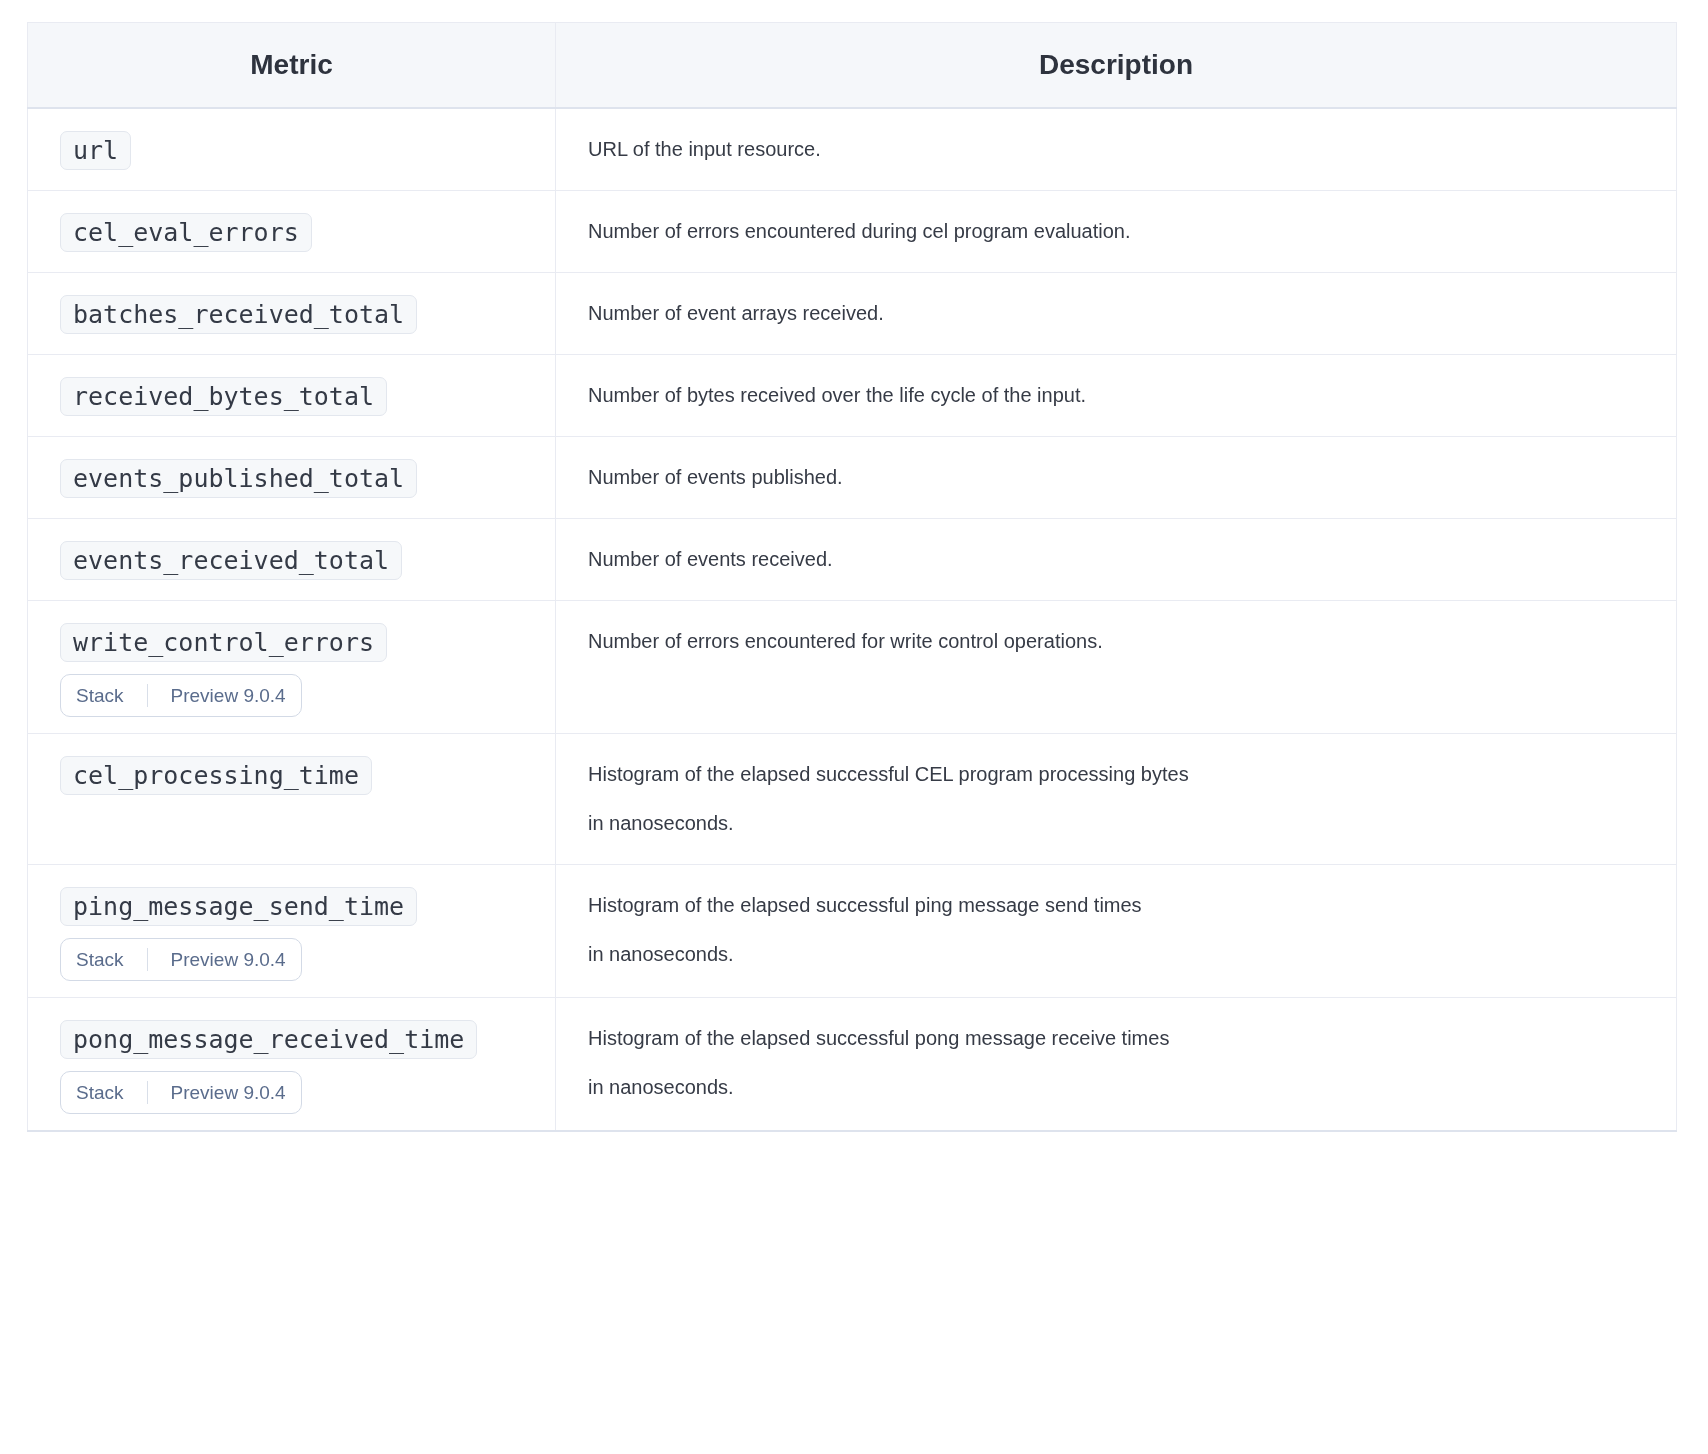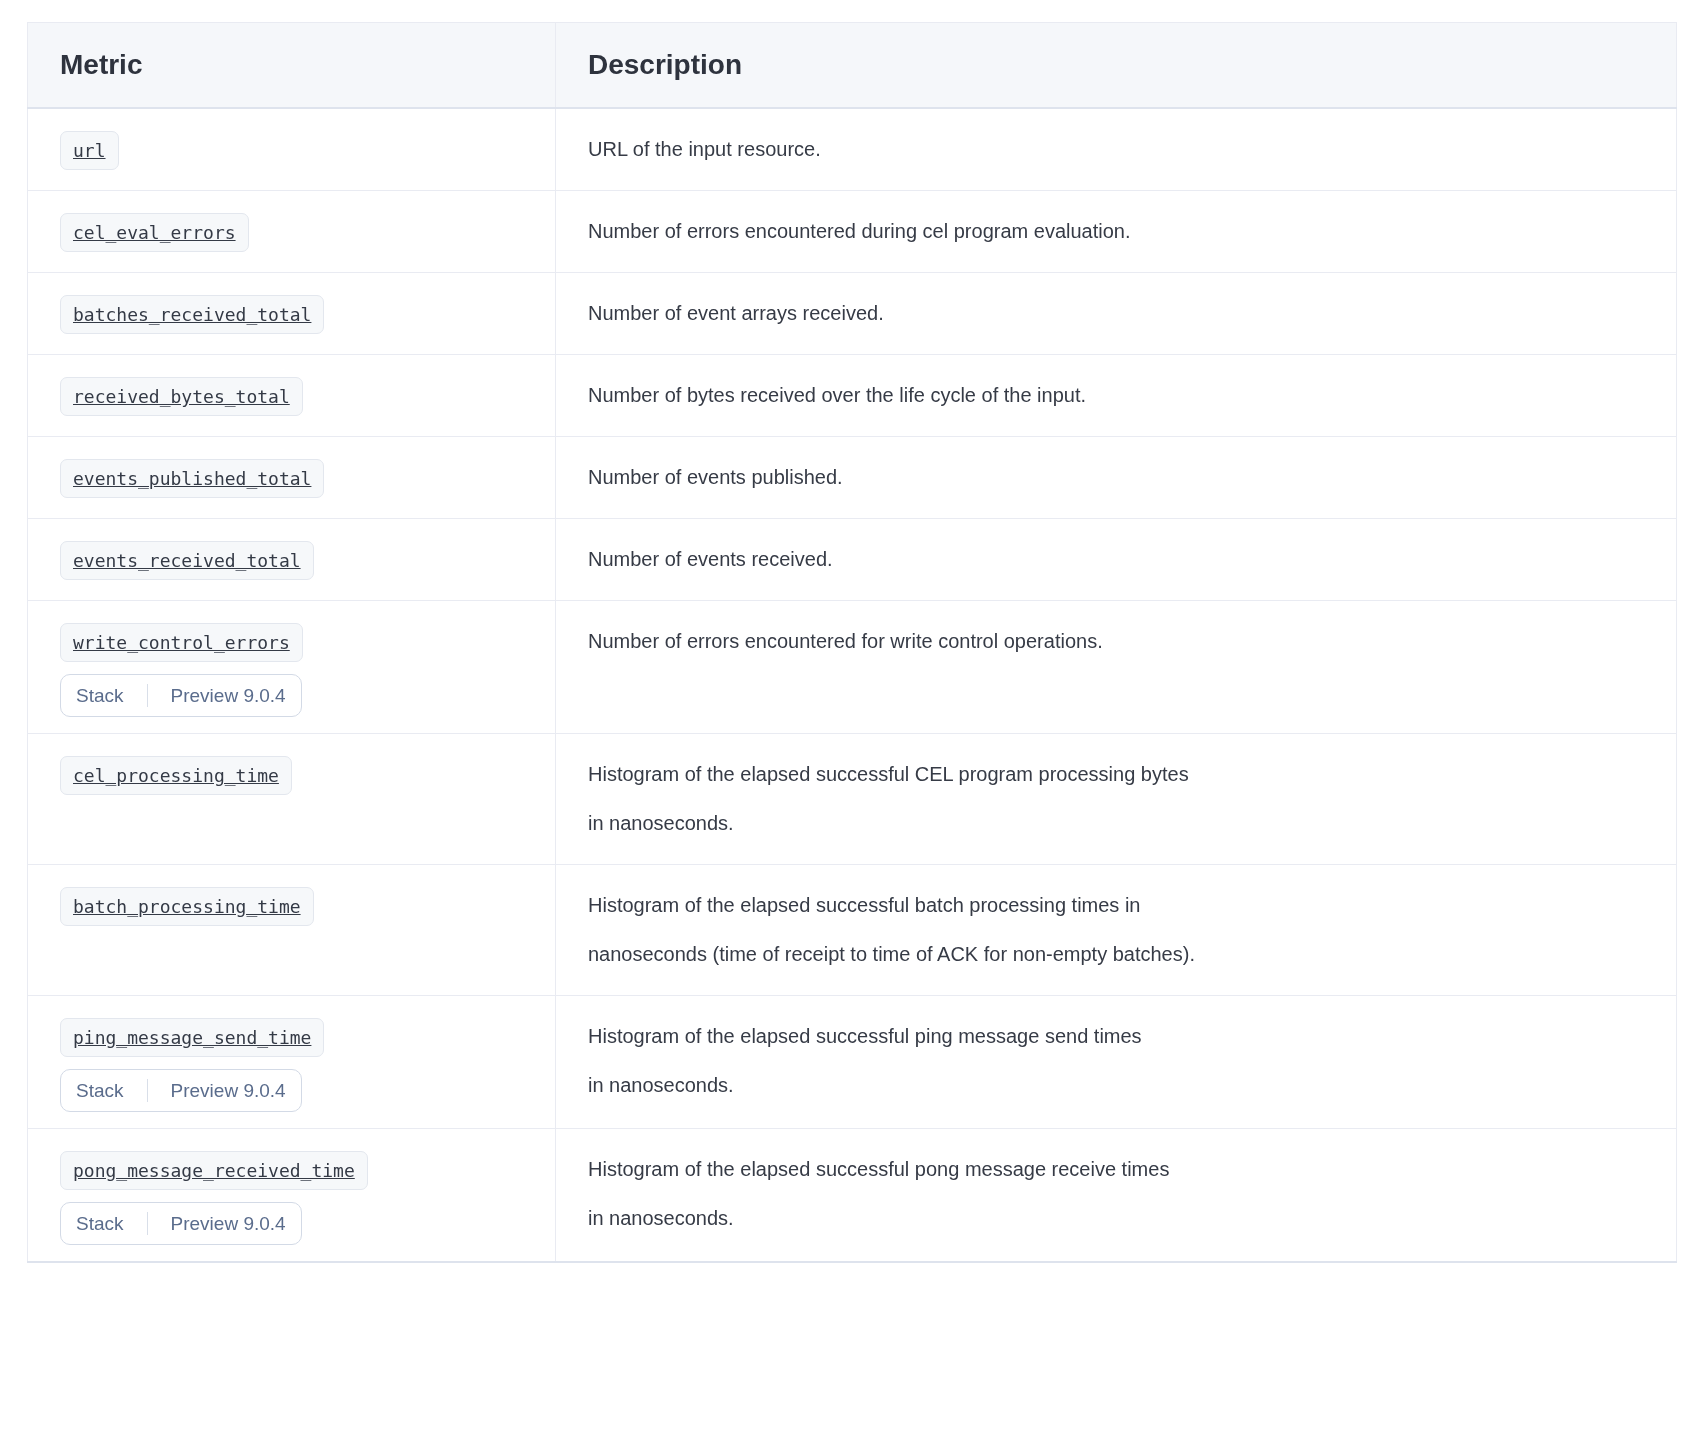--- a/index.html
+++ b/index.html
@@ -41,44 +41,44 @@
     vertical-align: top;
   }
   table.metrics th {
     background: var(--header-bg);
     color: var(--heading-text);
     font-size: 28px;
     font-weight: 700;
     line-height: 34px;
     padding: 25px 32px;
     border-bottom: 2px solid var(--border-strong);
+    text-align: center;
   }
   table.metrics col.col-metric { width: 528px; }
   table.metrics td {
     padding: 16px 32px;
   }
   table.metrics tbody tr:last-child td {
     border-bottom: 2px solid var(--border-strong);
   }
   .code-line {
     line-height: 49px;
   }
   code.metric-code {
     display: inline-block;
     font-family: "DejaVu Sans Mono", "Liberation Mono", monospace;
-    font-size: 18px;
+    font-size: 25px;
     line-height: 27px;
     color: var(--code-text);
     background: var(--code-bg);
     border: 1px solid var(--code-border);
     border-radius: 7px;
     padding: 5px 12px;
     vertical-align: middle;
     white-space: nowrap;
-    text-decoration: underline;
   }
   .availability {
     display: inline-flex;
     align-items: center;
     gap: 23px;
     margin-top: 8px;
     padding: 9px 15px;
     border: 1px solid var(--badge-border);
     border-radius: 10px;
     font-size: 19px;
@@ -212,32 +212,20 @@
         <code class="metric-code">cel_processing_time</code>
       </div>
 
     </td>
     <td>
       <div class="desc">Histogram of the elapsed successful CEL program processing bytes
 in nanoseconds.</div>
     </td>
   </tr>
 
-  <tr>
-    <td>
-      <div class="code-line">
-        <code class="metric-code">batch_processing_time</code>
-      </div>
-
-    </td>
-    <td>
-      <div class="desc">Histogram of the elapsed successful batch processing times in
-nanoseconds (time of receipt to time of ACK for non-empty batches).</div>
-    </td>
-  </tr>
 
   <tr>
     <td>
       <div class="code-line">
         <code class="metric-code">ping_message_send_time</code>
       </div>
       <div class="availability">
         <span>Stack</span>
         <span class="avail-divider"></span>
         <span>Preview 9.0.4</span>

